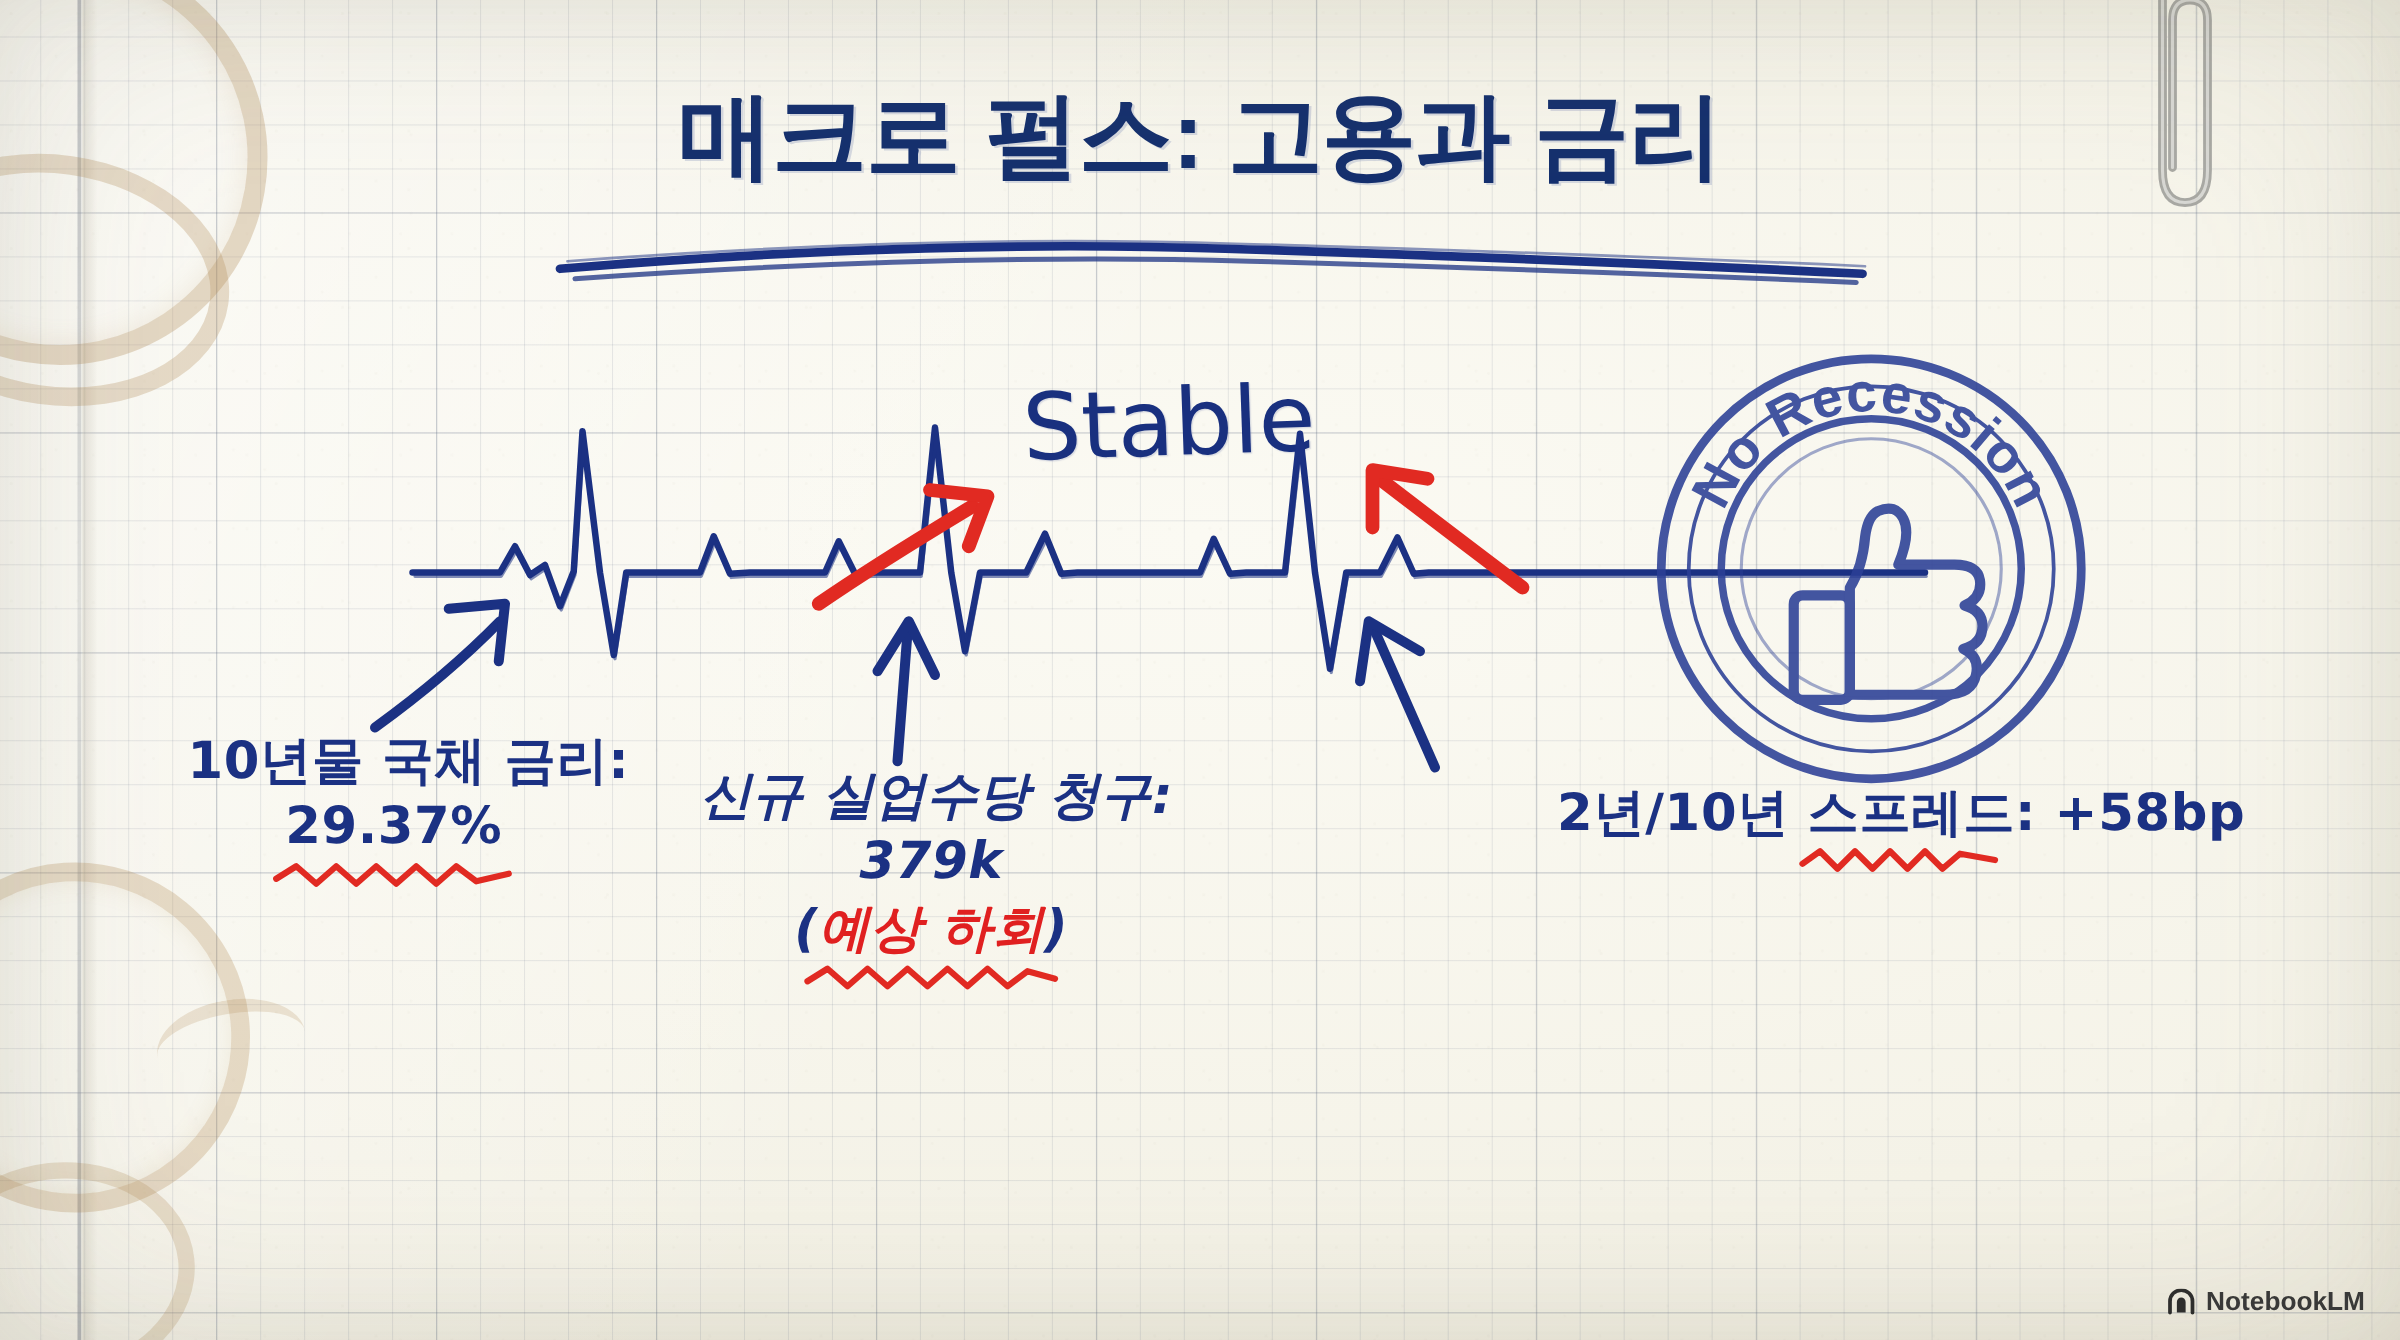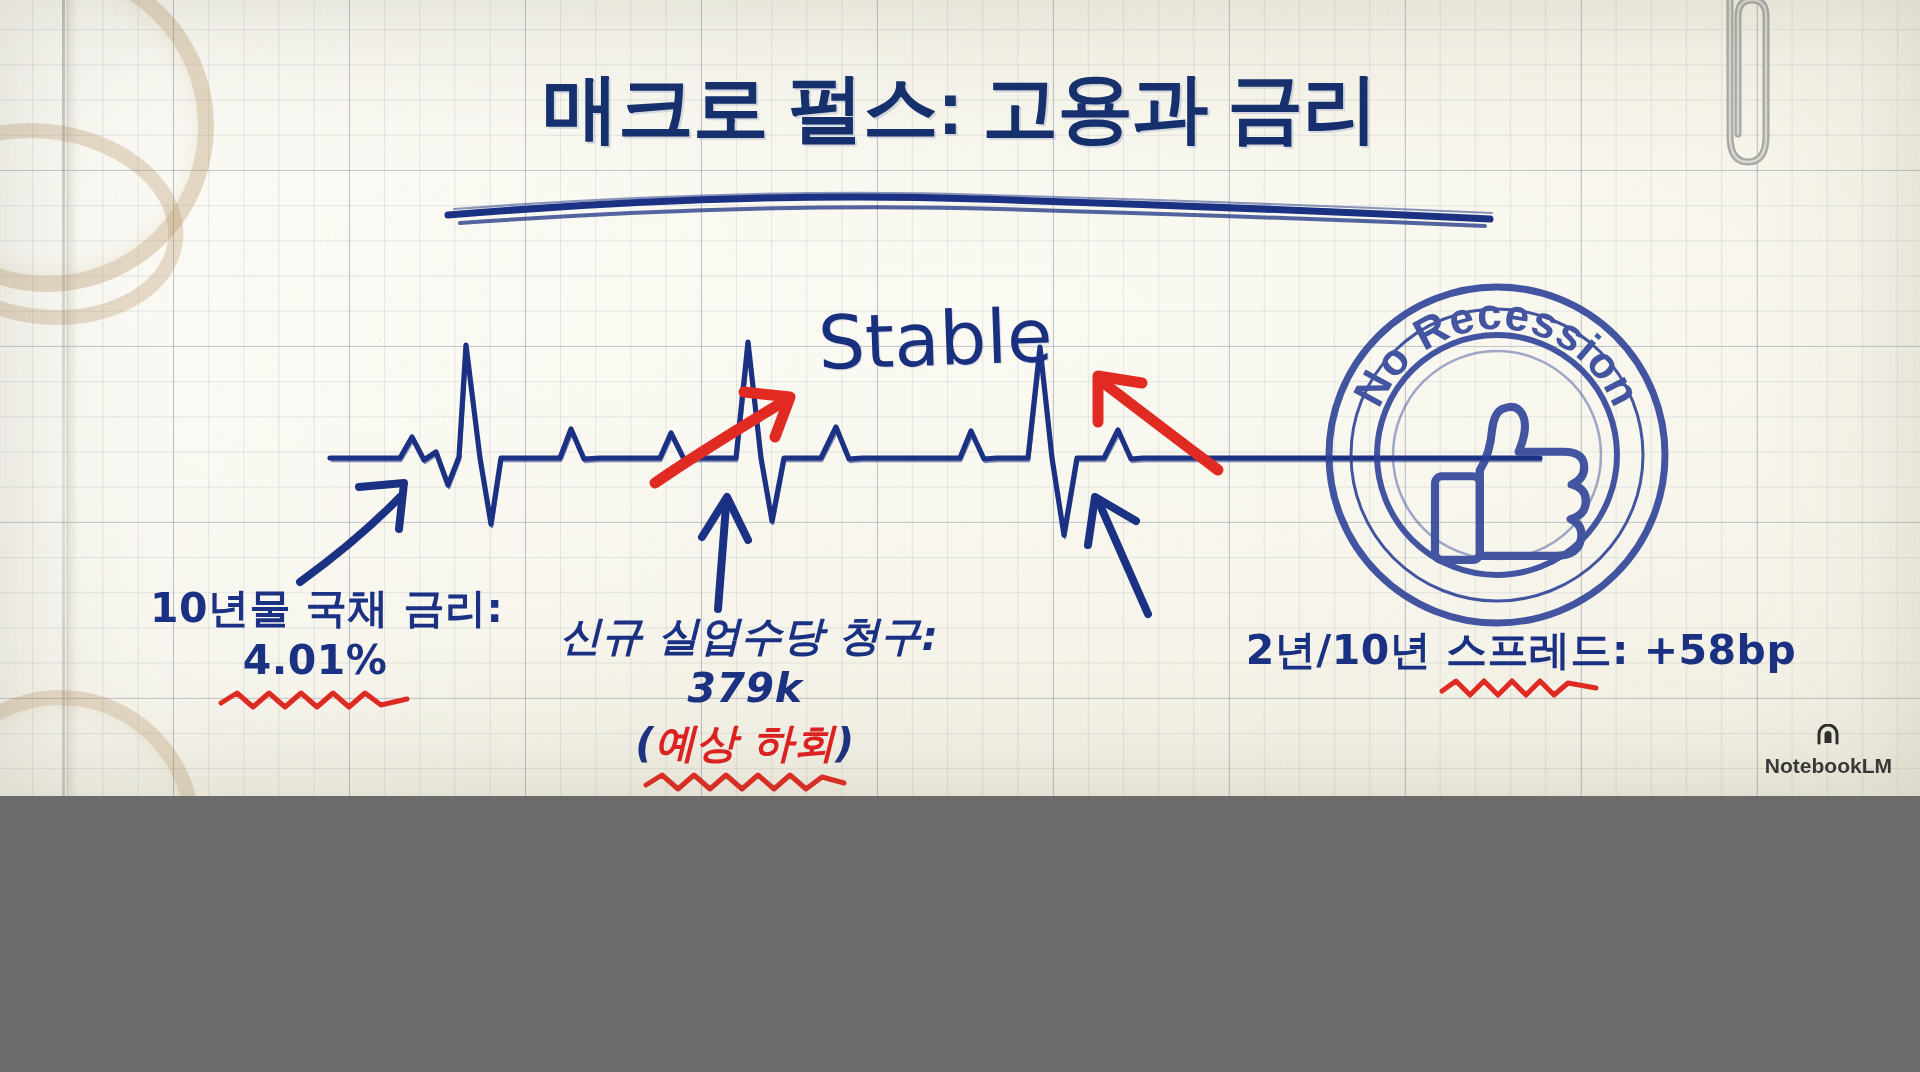--- a/index.html
+++ b/index.html
@@ -1,17 +1,17 @@
 <!DOCTYPE html>
 <html><head>
 <meta charset="utf-8">
 <style>
   html,body{margin:0;padding:0;background:#6b6b6b;}
   #stage{
-    position:relative;width:1920px;height:796px;overflow:hidden;
+    position:relative;width:1920px;height:1072px;overflow:hidden;
     font-family:"Liberation Sans",sans-serif;
     background:#f7f5ec;
   }
 
   
   .paper{
     position:absolute;inset:0;
     background:
       linear-gradient(115deg, rgba(255,255,255,.55) 0%, rgba(248,246,236,0) 45%),
       radial-gradient(120% 85% at 50% 40%, #fbfaf3 0%, #f5f3e8 62%, #efebdd 100%);
@@ -130,21 +130,20 @@
   
   .layer{position:absolute;inset:0;pointer-events:none;}
 
   
   .watermark{
     position:absolute;right:28px;bottom:18px;
     display:flex;align-items:center;gap:8px;
     color:#2b2b2b;font-size:21px;font-weight:700;
     font-family:"Liberation Sans",sans-serif;
     opacity:.92;
-    flex-direction:column;
   }
 </style>
 </head>
 <body>
 
 <div id="stage">
 
   <div class="paper"></div>
   <div class="grid-fine"></div>
   <div class="grid-bold"></div>
@@ -232,21 +231,21 @@
                  Q148 100 148 86 Q148 74 134 70
                  Q148 64 146 50 Q144 38 126 38 L82 38
                  Q92 14 86 2 Q80 -10 66 -4 Q58 0 56 16
                  Q54 40 44 56 Z"></path>
       </g>
     </g>
   </svg>
 
   <div class="ann hand" id="ann-left">
     <div class="l1">10년물 국채 금리:</div>
-    <div class="l2">4.01%</div>
+    <div class="l2">29.37%</div>
     <svg class="squiggle" width="200" height="26" viewBox="0 0 200 26">
       <path d="M6 16 L22 6 L38 20 L54 6 L70 20 L86 6 L102 20 L118 6 L134 20 L150 6 L166 18 L192 12" fill="none" stroke="#e12a22" stroke-width="5" stroke-linecap="round" stroke-linejoin="round"></path>
     </svg>
   </div>
 
   <div class="ann hand" id="ann-mid">
     <div class="l1">신규 실업수당 청구:</div>
     <div class="l2">379k</div>
     <div class="paren"><span>(</span><span class="red">예상 하회</span><span>)</span></div>
     <svg class="squiggle" width="210" height="26" viewBox="0 0 210 26">

